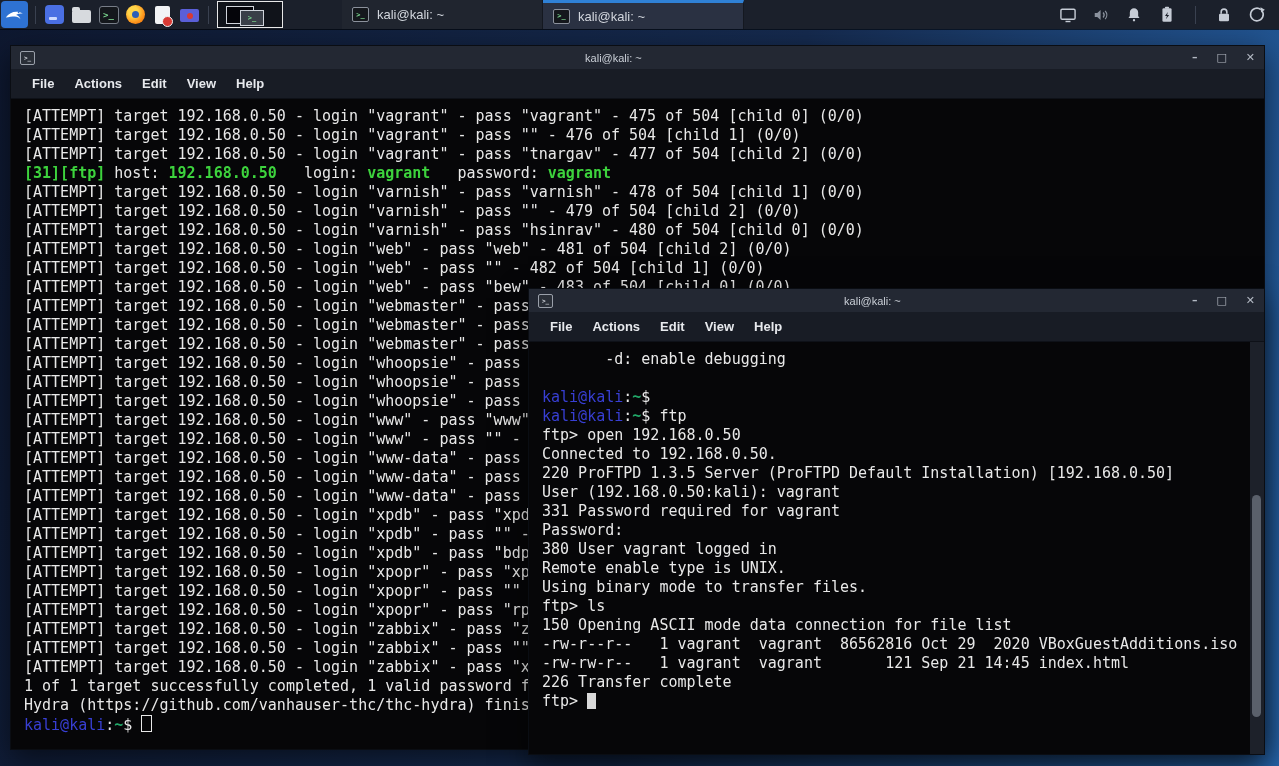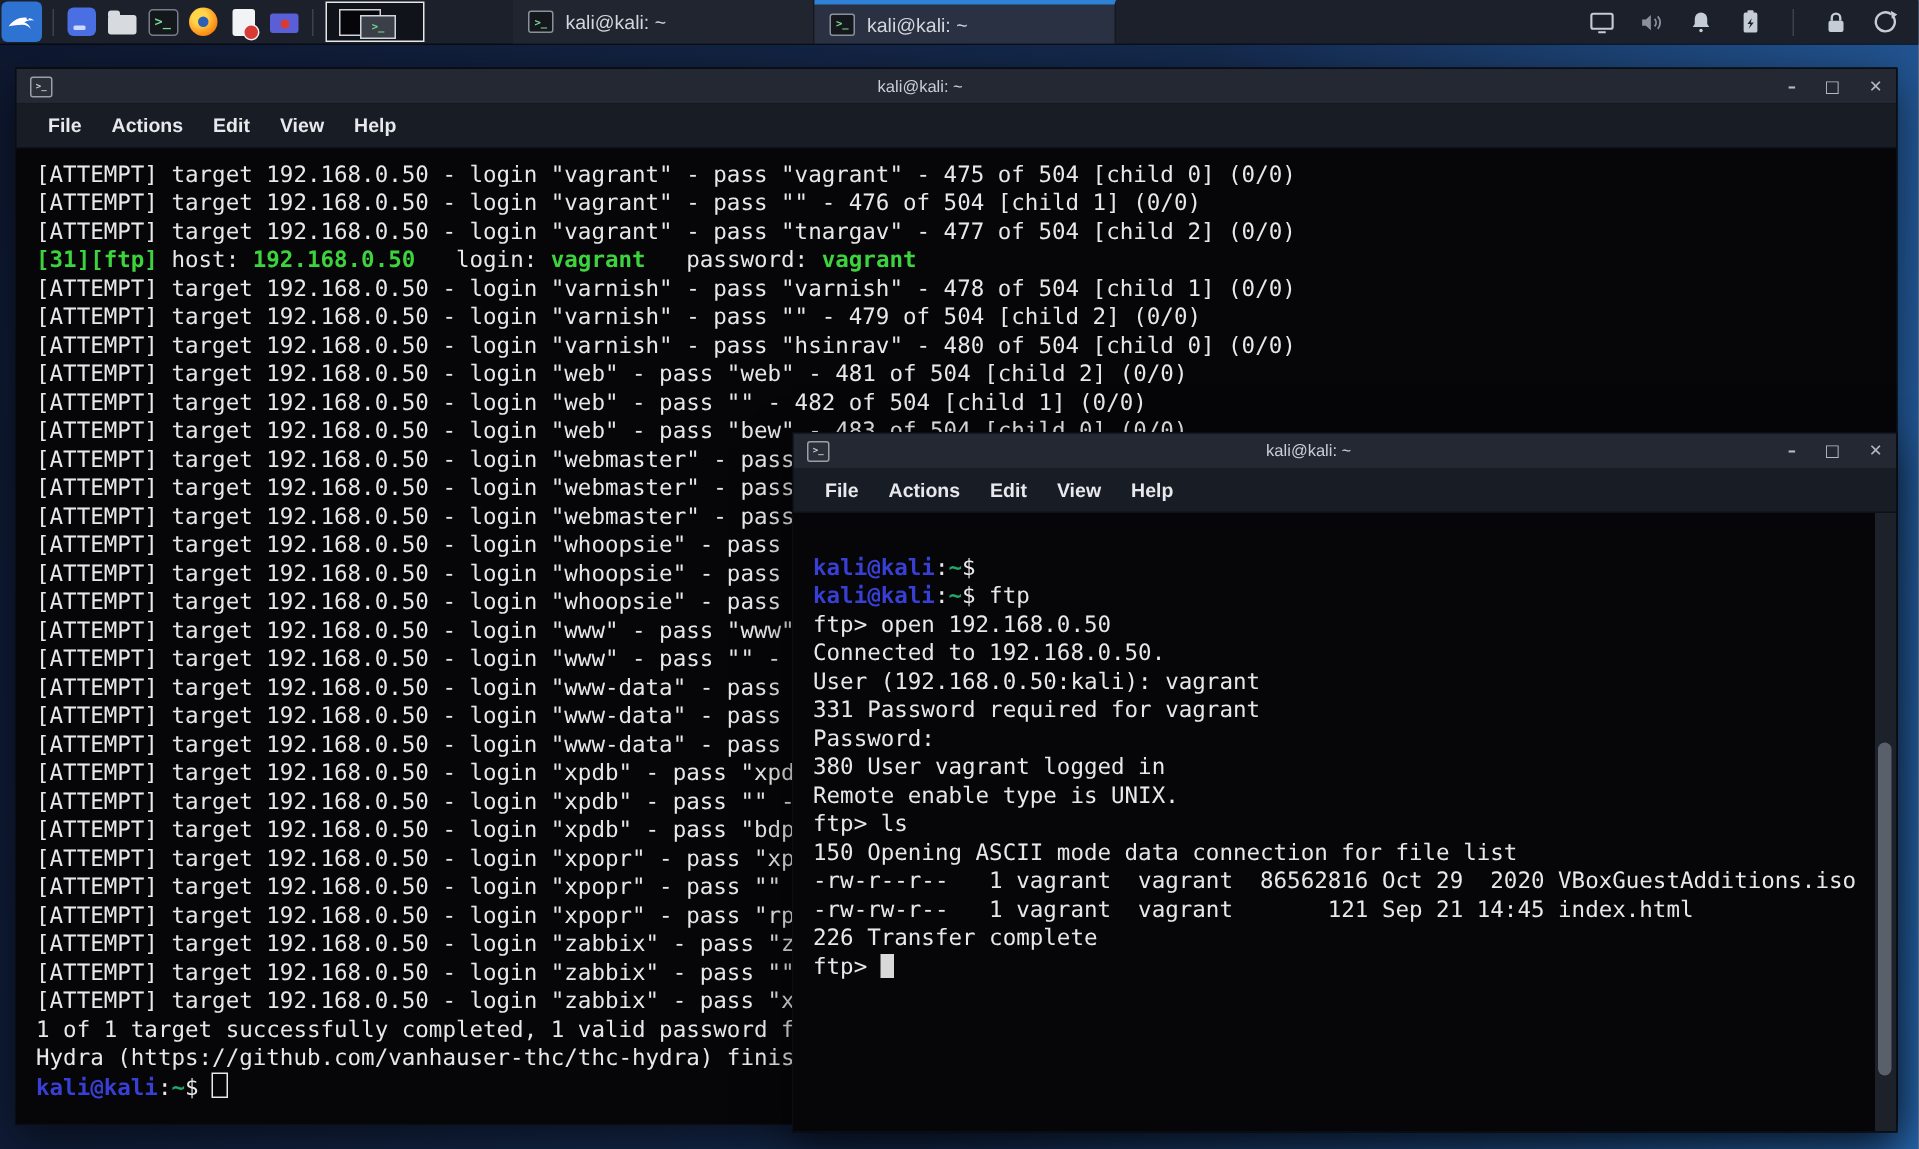--- a/index.html
+++ b/index.html
@@ -48,21 +48,21 @@
   .titlebar .title{flex:1;text-align:center;font-size:11px;color:#c9ced6;}
   .win-controls{display:flex;gap:19px;flex:0 0 auto;}
   .win-controls span{color:#b4bac4;font:bold 11px "DejaVu Sans",sans-serif;cursor:pointer;line-height:1;}
   .menubar{height:29px;background:#181c25;display:flex;align-items:center;padding:0 11px;flex:0 0 auto;
     border-bottom:1px solid #0e1118;}
   .menubar span{font-size:13px;font-weight:600;color:#e7e9ed;padding:0 10px;cursor:pointer;}
   .termbody{flex:1;background:#060608;padding:8px 0 0 13px;overflow:hidden;position:relative;}
   .tline{white-space:pre;font:15px/19px "DejaVu Sans Mono",monospace;color:#e8e8e8;}
   .c-fg{}
   .c-green{color:#3dd33d;font-weight:bold;}
-  .c-blue{color:#383fd4;font-weight:bold;}
+  .c-blue{color:#383fd4;font-weight:normal;}
   .c-teal{color:#21a768;font-weight:bold;}
   .c-cursor-hollow{display:inline-block;width:9px;height:15px;border:1px solid #e8e8e8;vertical-align:-2px;}
   .c-cursor-block{display:inline-block;width:9px;height:16px;background:#d9d9d9;vertical-align:-3px;}
   .scrollbar{position:absolute;right:0;top:0;bottom:0;width:14px;background:#1d212a;}
   .scrollbar .thumb{position:absolute;left:2px;width:9px;top:153px;height:222px;border-radius:5px;background:#5a606b;cursor:pointer;}
 </style>
 </head>
 <body>
 
 <div id="desktop">
@@ -206,30 +206,33 @@
       <span>File</span>
       <span>Actions</span>
       <span>Edit</span>
       <span>View</span>
       <span>Help</span>
     </div>
     <div class="termbody">
       <div class="scrollbar">
         <div class="thumb"></div>
       </div>
+    <div class="tline">       -d: enable debugging</div>
         <div class="tline">&nbsp;</div>
         <div class="tline"><span class="c-blue">kali@kali</span><span class="c-fg">:</span><span class="c-teal">~</span><span class="c-fg">$</span></div>
         <div class="tline"><span class="c-blue">kali@kali</span><span class="c-fg">:</span><span class="c-teal">~</span><span class="c-fg">$ ftp</span></div>
         <div class="tline">ftp&gt; open 192.168.0.50</div>
         <div class="tline">Connected to 192.168.0.50.</div>
+        <div class="tline">220 ProFTPD 1.3.5 Server (ProFTPD Default Installation) [192.168.0.50]</div>
         <div class="tline">User (192.168.0.50:kali): vagrant</div>
         <div class="tline">331 Password required for vagrant</div>
         <div class="tline">Password:</div>
         <div class="tline">380 User vagrant logged in</div>
         <div class="tline">Remote enable type is UNIX.</div>
+        <div class="tline">Using binary mode to transfer files.</div>
         <div class="tline">ftp&gt; ls</div>
         <div class="tline">150 Opening ASCII mode data connection for file list</div>
         <div class="tline">-rw-r--r--   1 vagrant  vagrant  86562816 Oct 29  2020 VBoxGuestAdditions.iso</div>
         <div class="tline">-rw-rw-r--   1 vagrant  vagrant       121 Sep 21 14:45 index.html</div>
         <div class="tline">226 Transfer complete</div>
         <div class="tline"><span class="c-fg">ftp&gt; </span><span class="c-cursor-block"></span></div>
       </div>
   </div>
 
 </div>

